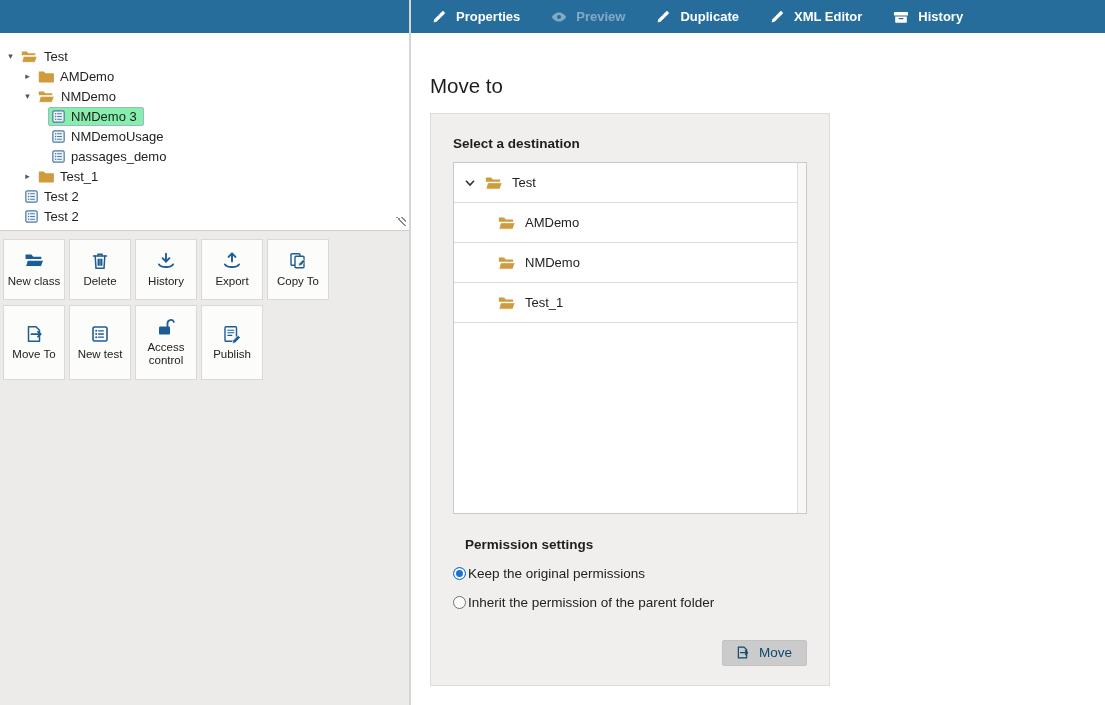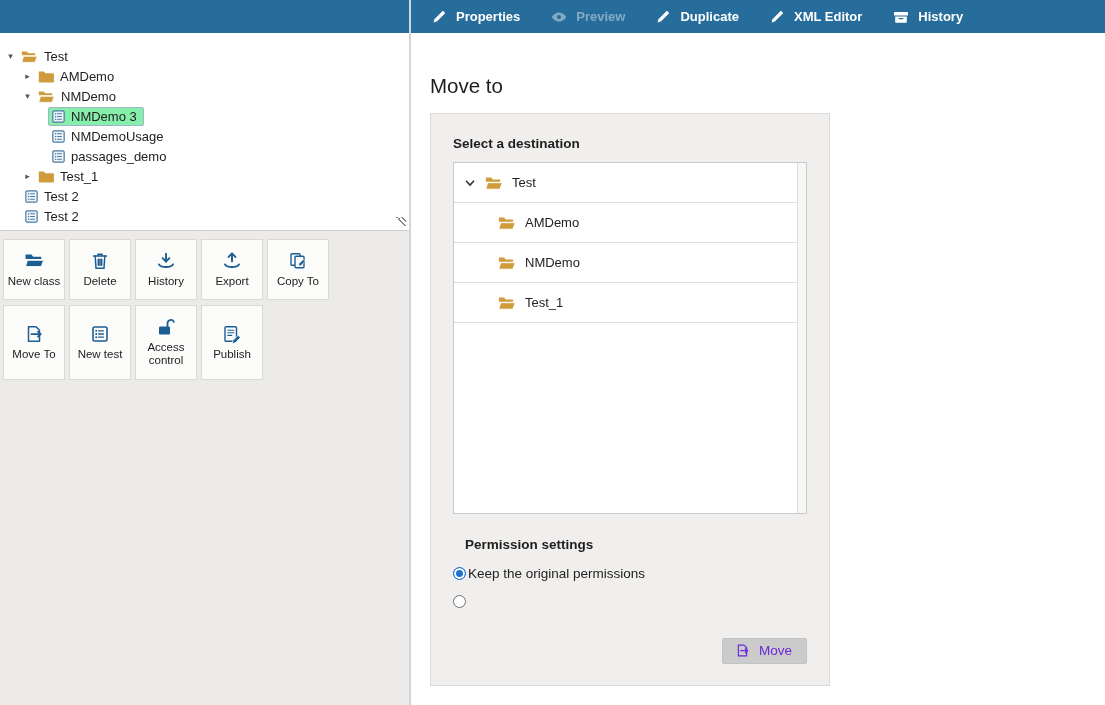--- a/index.html
+++ b/index.html
@@ -58,21 +58,21 @@
   .dest-row.child { padding-left:44px; gap:9px; }
   .scroll-track { position:absolute; right:0; top:0; bottom:0; width:9px; background:#f7f7f6; border-left:1px solid #ddd; }
   .perm-heading { margin-top:23px;padding-left:12px; }
   .radio-row { display:flex; align-items:center; gap:2px; margin-top:14px; font-size:13.5px; cursor:pointer; }
   .radio { width:13px; height:13px; border-radius:50%; border:1px solid #6f6f6f; background:#fff; flex:0 0 13px; }
   .radio.on { background:#1a73d2; border-color:#1a73d2; box-shadow:inset 0 0 0 2px #fff; }
   .move-row { margin-top:30px; text-align:right; }
   .move-btn {
     display:inline-flex; align-items:center; gap:9px; padding:4px 14px 5px 12px;
     background:#cbcbcb; border:1px solid #c3c3c3; border-radius:2px;
-    color:#6d28d9; font-size:13.5px; font-family:inherit; cursor:default;
+    color:#0c4a6e; font-size:13.5px; font-family:inherit; cursor:default;
   }
 </style>
 </head>
 <body>
 
 <div class="topbar">
   <div class="topbar-tabs">
     <div class="tab">
       <svg width="15" height="15" viewBox="0 0 16 16">
           <path d="M1.7 14.3l.9-3.4L11 2.5a1 1 0 0 1 1.4 0l1.1 1.1a1 1 0 0 1 0 1.4L5.1 13.4z" fill="currentColor"></path>
@@ -377,20 +377,21 @@
     </div>
 
     <div class="panel-heading perm-heading">Permission settings</div>
 
     <div class="radio-row">
       <span class="radio on"></span>
       <span>Keep the original permissions</span>
     </div>
     <div class="radio-row">
       <span class="radio"></span>
+      <span>Inherit the permission of the parent folder</span>
     </div>
 
     <div class="move-row">
       <button class="move-btn">
         <svg width="15" height="15" viewBox="0 0 20 20">
             <path d="M4.5 2.8H12l3.5 3.5v10.9h-11z" fill="none" stroke="currentColor" stroke-width="1.6" stroke-linejoin="round"></path>
             <g fill="none" stroke="currentColor" stroke-width="1.9" stroke-linecap="round" stroke-linejoin="round">
               <path d="M7.5 10.2h9"></path>
               <path d="M14 7.7l2.5 2.5L14 12.7"></path>
             </g>

